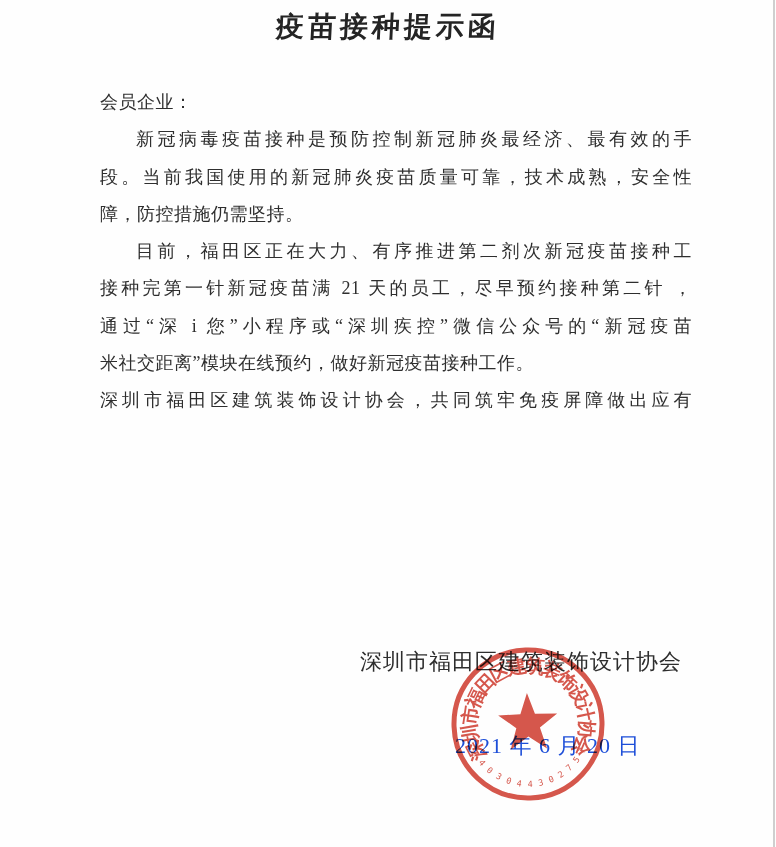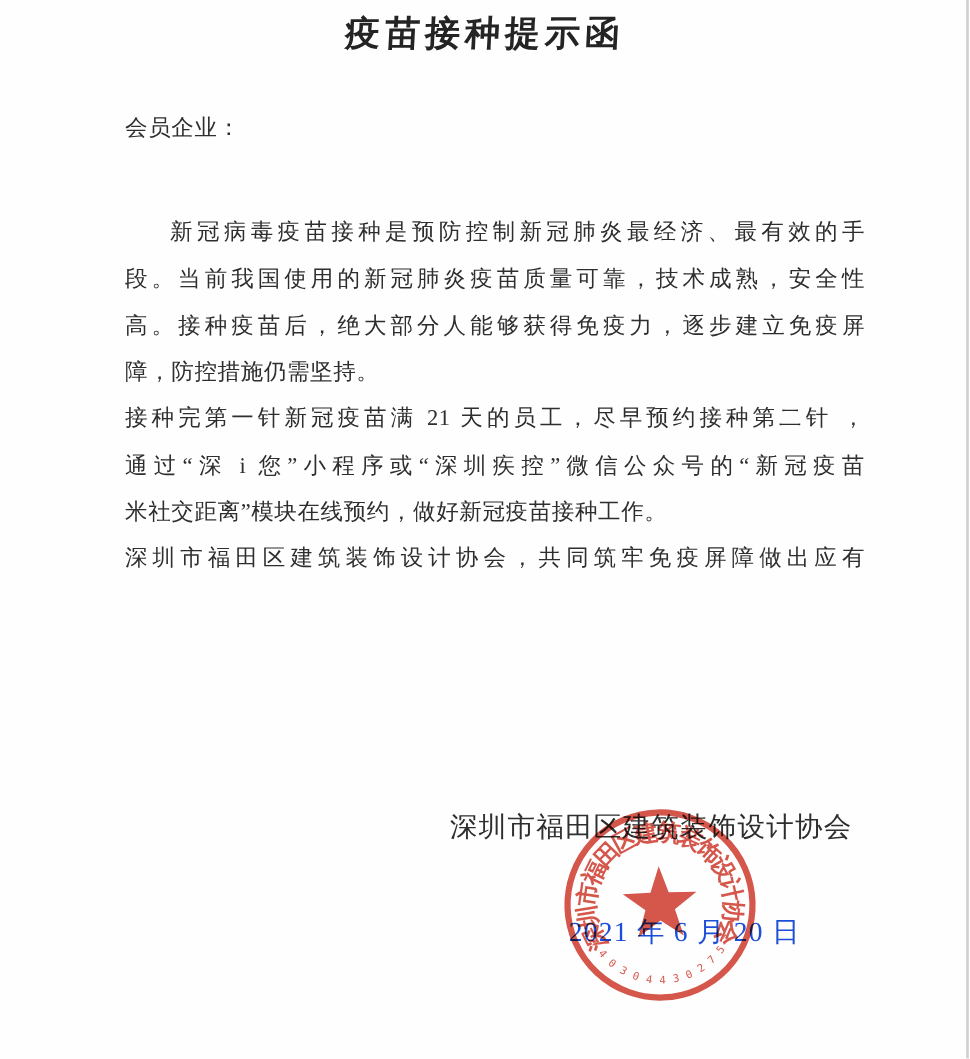--- a/index.html
+++ b/index.html
@@ -37,21 +37,21 @@
   }
   .bline {
     height: 37.3px;
     line-height: 37.3px;
     font-size: 18px;
     white-space: normal;
     text-align: justify;
     text-align-last: justify;
     letter-spacing: 0.5px;
   }
-  .bline.indent { text-indent: 2em; margin-top: 46px; }
+  .bline.indent { text-indent: 2em; }
   .bline.end { text-align-last: left; }
   .sig {
     position: absolute;
     top: 647px;
     right: 94px;
     font-size: 22px;
     letter-spacing: 1px;
     color: #2e2e2e;
   }
   .date {
@@ -95,22 +95,22 @@
 <body>
 
 <div class="page">
 
   <h1 class="title">疫苗接种提示函</h1>
 
   <div class="body">
       <div class="bline end">会员企业：</div>
       <div class="bline indent">新冠病毒疫苗接种是预防控制新冠肺炎最经济、最有效的手</div>
       <div class="bline">段。当前我国使用的新冠肺炎疫苗质量可靠，技术成熟，安全性</div>
-      <div class="bline">高。接种疫苗后，绝大部分人能够获得免疫力，逐步建立免疫屏</div>
       <div class="bline end">障，防控措施仍需坚持。</div>
+      <div class="bline indent">目前，福田区正在大力、有序推进第二剂次新冠疫苗接种工</div>
       <div class="bline">接种完第一针新冠疫苗满 21 天的员工，尽早预约接种第二针 ，</div>
       <div class="bline">通过“深 i 您”小程序或“深圳疾控”微信公众号的“新冠疫苗</div>
       <div class="bline end">米社交距离”模块在线预约，做好新冠疫苗接种工作。</div>
       <div class="bline">深圳市福田区建筑装饰设计协会，共同筑牢免疫屏障做出应有</div>
     </div>
 
   <div class="sig">深圳市福田区建筑装饰设计协会</div>
   <div class="date">2021 年 6 月 20 日</div>
 
   <svg class="seal" viewBox="-82 -82 164 164" xmlns="http://www.w3.org/2000/svg">

